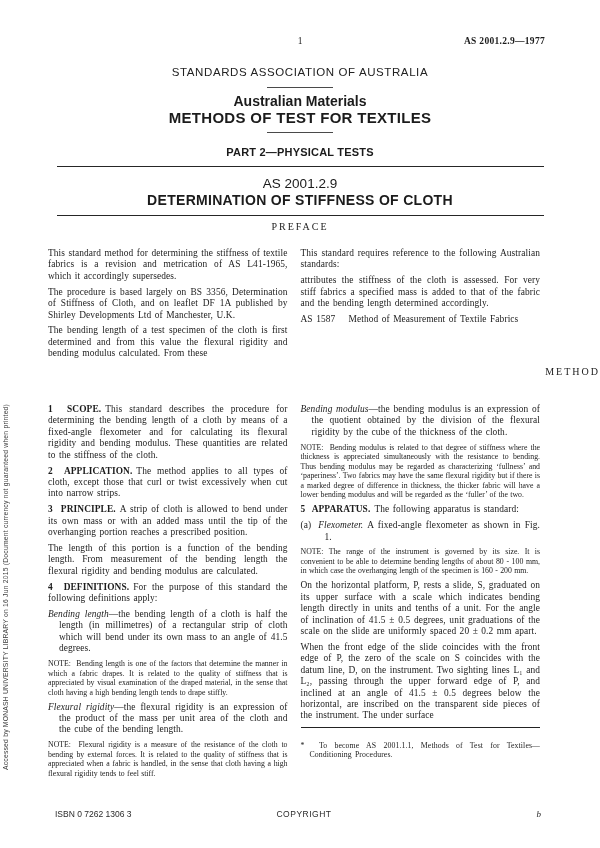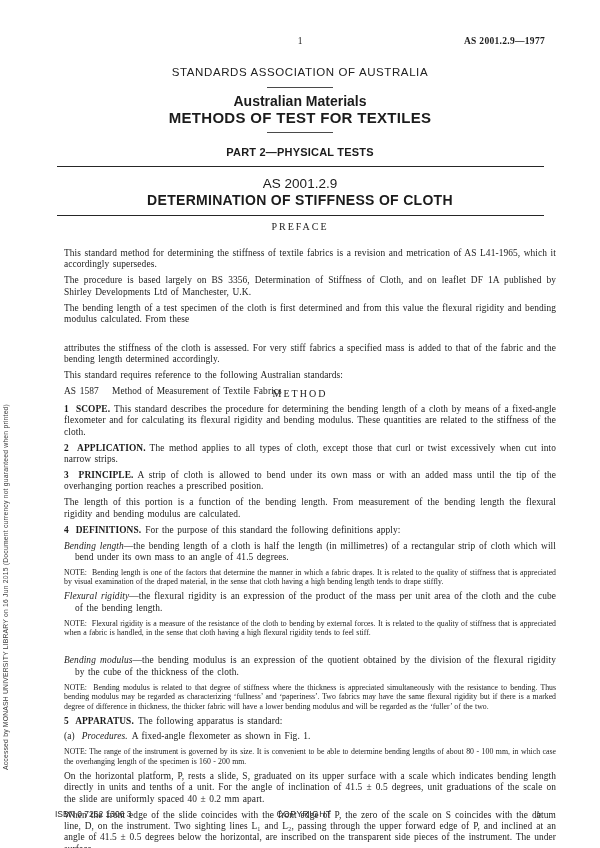--- a/index.html
+++ b/index.html
@@ -23,24 +23,24 @@
   .series-sub{top:109px;font-size:15px;font-weight:bold;letter-spacing:.3px;}
   .rule2{top:132px;}
   .part{top:146px;font-size:11px;font-weight:bold;letter-spacing:.2px;}
   .rule-full{position:absolute;left:57px;right:56px;border-top:1.6px solid #262626;height:0;}
   .rule3{top:166px;}
   .stdno{top:176px;font-size:13.5px;font-weight:normal;}
   .stdtitle{top:192px;font-size:14px;font-weight:bold;letter-spacing:.3px;}
   .rule4{top:215px;}
   .small-caps-head{font-size:10px;letter-spacing:2px;color:#222;}
   .preface-head{top:221px;}
-  .method-head{top:388px;}
+  .method-head{top:366px;text-align:right;}
 
   
-  .cols{position:absolute;left:64px;width:492px;display:flex;gap:13px;flex-direction:column;}
+  .cols{position:absolute;left:48px;width:492px;display:flex;gap:13px;}
   .preface-cols{top:248px;}
   .method-cols{top:404px;}
   .col{flex:1;min-width:0;font-size:9.4px;line-height:11.4px;text-align:justify;
        letter-spacing:.1px;word-spacing:1px;}
   .col p{margin:0 0 4.5px 0;}
   .sec-label{font-weight:bold;margin-right:4px;}
   .term{font-style:italic;}
   .hang{padding-left:11px;text-indent:-11px;}
   .note{margin:0 0 4.5px 10px;font-size:7.8px;line-height:9.5px;letter-spacing:0;word-spacing:.4px;}
   .item{padding-left:24px;text-indent:-24px;}
@@ -93,22 +93,22 @@
 
   <div class="centered small-caps-head preface-head">PREFACE</div>
 
   <div class="cols preface-cols">
     <div class="col">
       <p>This standard method for determining the stiffness of textile fabrics is a revision and metrication of AS L41-1965, which it accordingly supersedes.</p>
       <p>The procedure is based largely on BS 3356, Determination of Stiffness of Cloth, and on leaflet DF 1A published by Shirley Developments Ltd of Manchester, U.K.</p>
       <p>The bending length of a test specimen of the cloth is first determined and from this value the flexural rigidity and bending modulus calculated. From these</p>
     </div>
     <div class="col">
+      <p>This standard requires reference to the following Australian standards:</p>
       <p>attributes the stiffness of the cloth is assessed. For very stiff fabrics a specified mass is added to that of the fabric and the bending length determined accordingly.</p>
-      <p>This standard requires reference to the following Australian standards:</p>
       <div style="display:flex;align-items:center;">
         <span style="width:48px;flex-shrink:0;">AS 1587</span>
         <span style="flex:1;">Method of Measurement of Textile Fabrics</span>
       </div>
     </div>
   </div>
 
   <div class="centered small-caps-head method-head">METHOD</div>
 
   <div class="cols method-cols">
@@ -121,23 +121,23 @@
       <p class="hang"><span class="term">Bending length</span><span>—the bending length of a cloth is half the length (in millimetres) of a rectangular strip of cloth which will bend under its own mass to an angle of 41.5 degrees.</span></p>
       <p class="note">NOTE:&nbsp; Bending length is one of the factors that determine the manner in which a fabric drapes. It is related to the quality of stiffness that is appreciated by visual examination of the draped material, in the sense that cloth having a high bending length tends to drape stiffly.</p>
       <p class="hang"><span class="term">Flexural rigidity</span><span>—the flexural rigidity is an expression of the product of the mass per unit area of the cloth and the cube of the bending length.</span></p>
       <p class="note">NOTE:&nbsp; Flexural rigidity is a measure of the resistance of the cloth to bending by external forces. It is related to the quality of stiffness that is appreciated when a fabric is handled, in the sense that cloth having a high flexural rigidity tends to feel stiff.</p>
     </div>
 
     <div class="col">
       <p class="hang"><span class="term">Bending modulus</span><span>—the bending modulus is an expression of the quotient obtained by the division of the flexural rigidity by the cube of the thickness of the cloth.</span></p>
       <p class="note">NOTE:&nbsp; Bending modulus is related to that degree of stiffness where the thickness is appreciated simultaneously with the resistance to bending. Thus bending modulus may be regarded as characterizing ‘fullness’ and ‘paperiness’. Two fabrics may have the same flexural rigidity but if there is a marked degree of difference in thickness, the thicker fabric will have a lower bending modulus and will be regarded as the ‘fuller’ of the two.</p>
       <p><span class="sec-label">5&nbsp; APPARATUS.</span><span>The following apparatus is standard:</span></p>
-      <p class="item"><span class="marker">(a)</span><span class="term">Procedures.</span><span>A fixed-angle flexometer as shown in Fig. 1.</span></p>
+      <p class="item"><span class="marker">(a)</span><span class="term">Flexometer.</span><span>A fixed-angle flexometer as shown in Fig. 1.</span></p>
       <p class="note note-indent">NOTE: The range of the instrument is governed by its size. It is convenient to be able to determine bending lengths of about 80 - 100 mm, in which case the overhanging length of the specimen is 160 - 200 mm.</p>
-      <p class="para-indent">On the horizontal platform, P, rests a slide, S, graduated on its upper surface with a scale which indicates bending length directly in units and tenths of a unit. For the angle of inclination of 41.5 ± 0.5 degrees, unit graduations of the scale on the slide are uniformly spaced 40 ± 0.2 mm apart.</p>
+      <p class="para-indent">On the horizontal platform, P, rests a slide, S, graduated on its upper surface with a scale which indicates bending length directly in units and tenths of a unit. For the angle of inclination of 41.5 ± 0.5 degrees, unit graduations of the scale on the slide are uniformly spaced 20 ± 0.2 mm apart.</p>
       <p class="para-indent">When the front edge of the slide coincides with the front edge of P, the zero of the scale on S coincides with the datum line, D, on the instrument. Two sighting lines L₁ and L₂, passing through the upper forward edge of P, and inclined at an angle of 41.5 ± 0.5 degrees below the horizontal, are inscribed on the transparent side pieces of the instrument. The under surface</p>
       <div class="footnote">
         <p><span>*</span>&nbsp;&nbsp;<span>To become AS 2001.1.1, Methods of Test for Textiles—Conditioning Procedures.</span></p>
       </div>
     </div>
   </div>
 
   <div class="footer sans">
     <span class="isbn">ISBN 0 7262 1306 3</span>
     <span class="copyright">COPYRIGHT</span>

